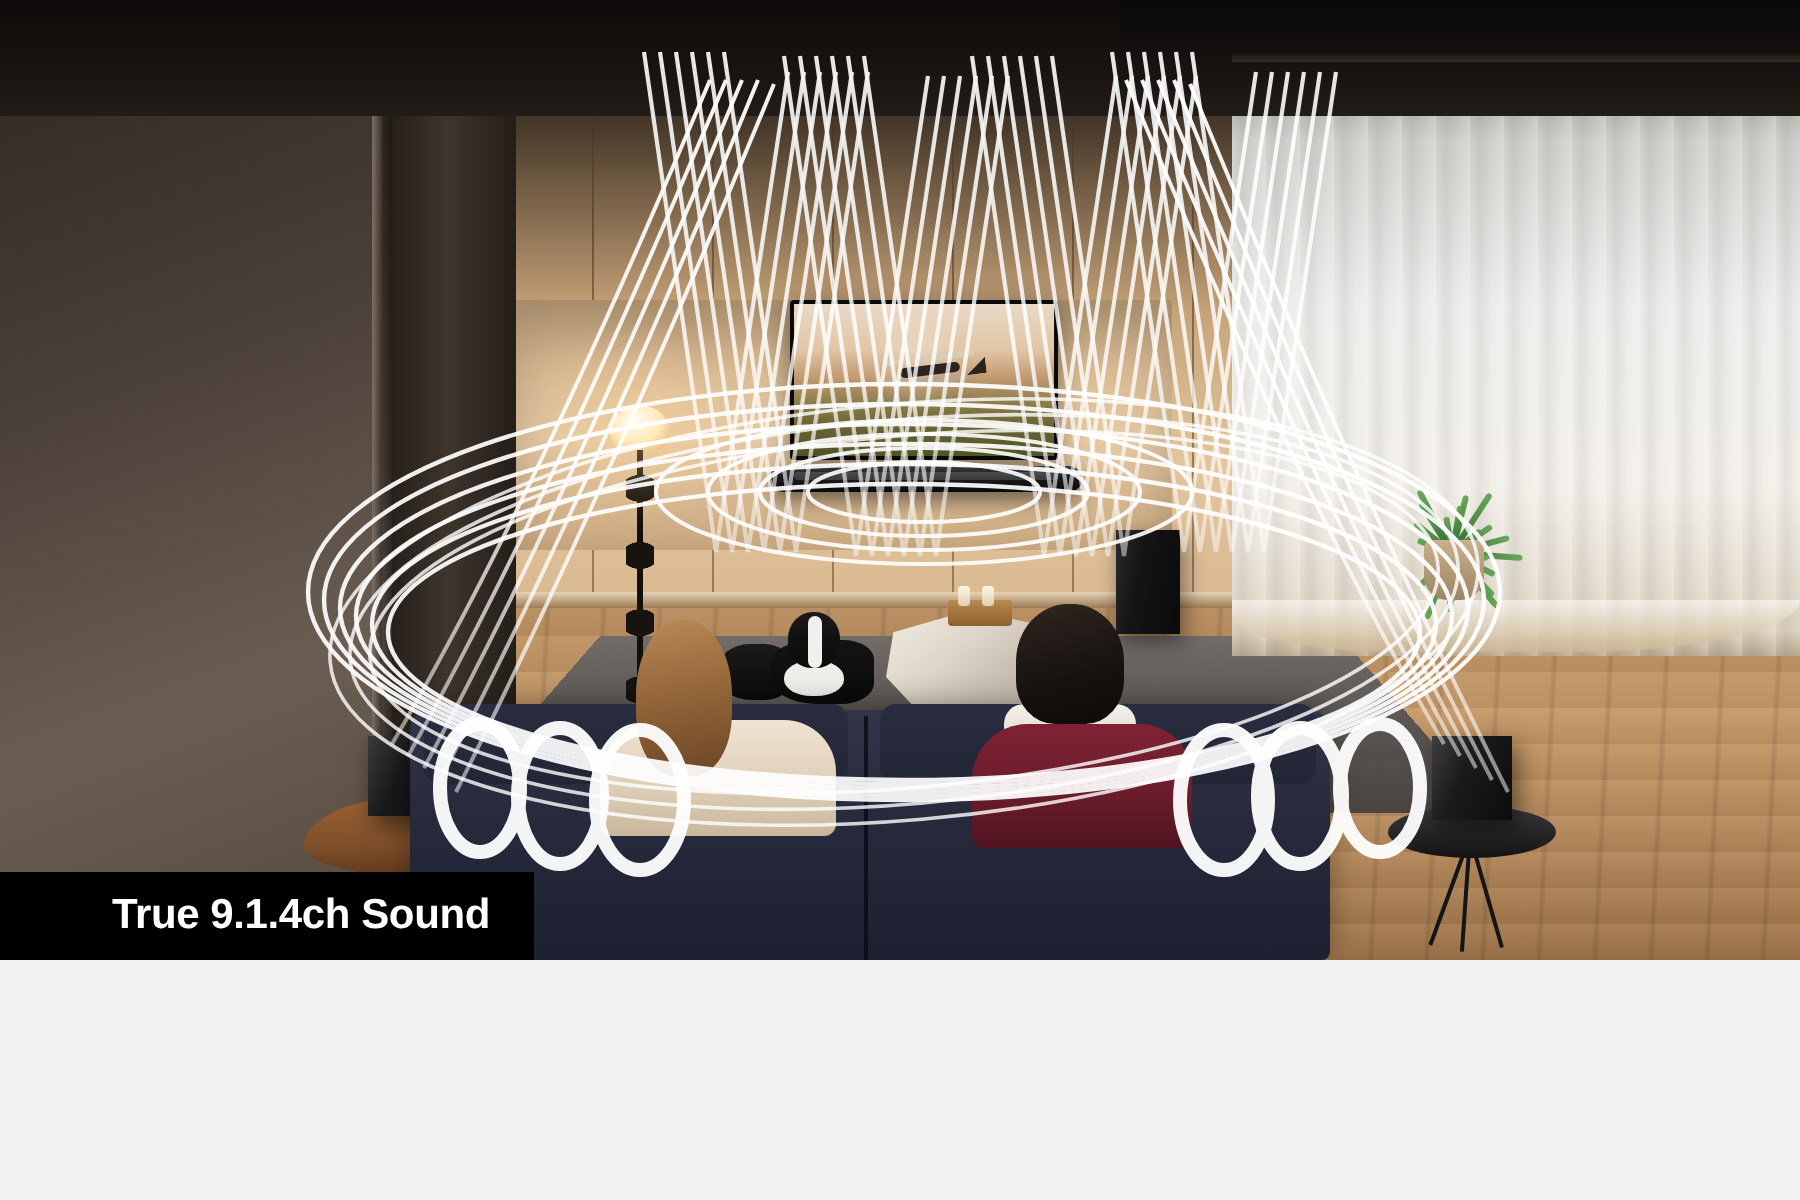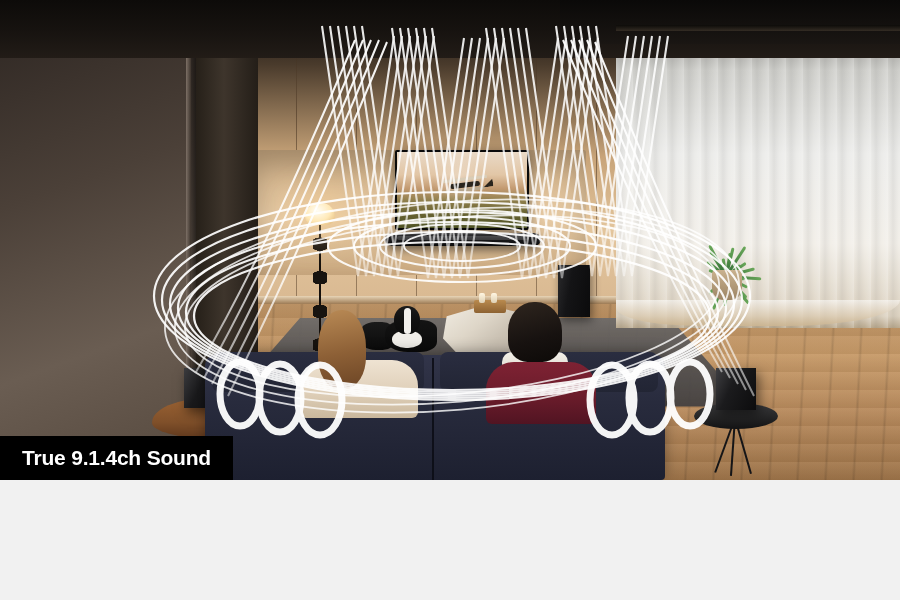--- a/index.html
+++ b/index.html
@@ -308,21 +308,21 @@
   
   .sound-layer { position:absolute; left:0; top:0; width:900px; height:480px; z-index:20; pointer-events:none; }
 
   
   #badge {
     position:absolute; left:0; top:436px; height:44px;
     background:#000; color:#fff; z-index:40;
     display:flex; align-items:center; padding:0 22px;
   }
   #badge span {
-    font-size:21px; font-weight:700; letter-spacing:-.2px; white-space:nowrap;
+    font-size:21px; font-weight:700; letter-spacing:-.2px; white-space:nowrap;margin-left:34px;
   }
 
   
   #footer {
     position:absolute; left:0; top:480px; width:900px; height:120px;
     background:#f1f1f1; z-index:30;
   }
 </style>
 </head>
 <body>

